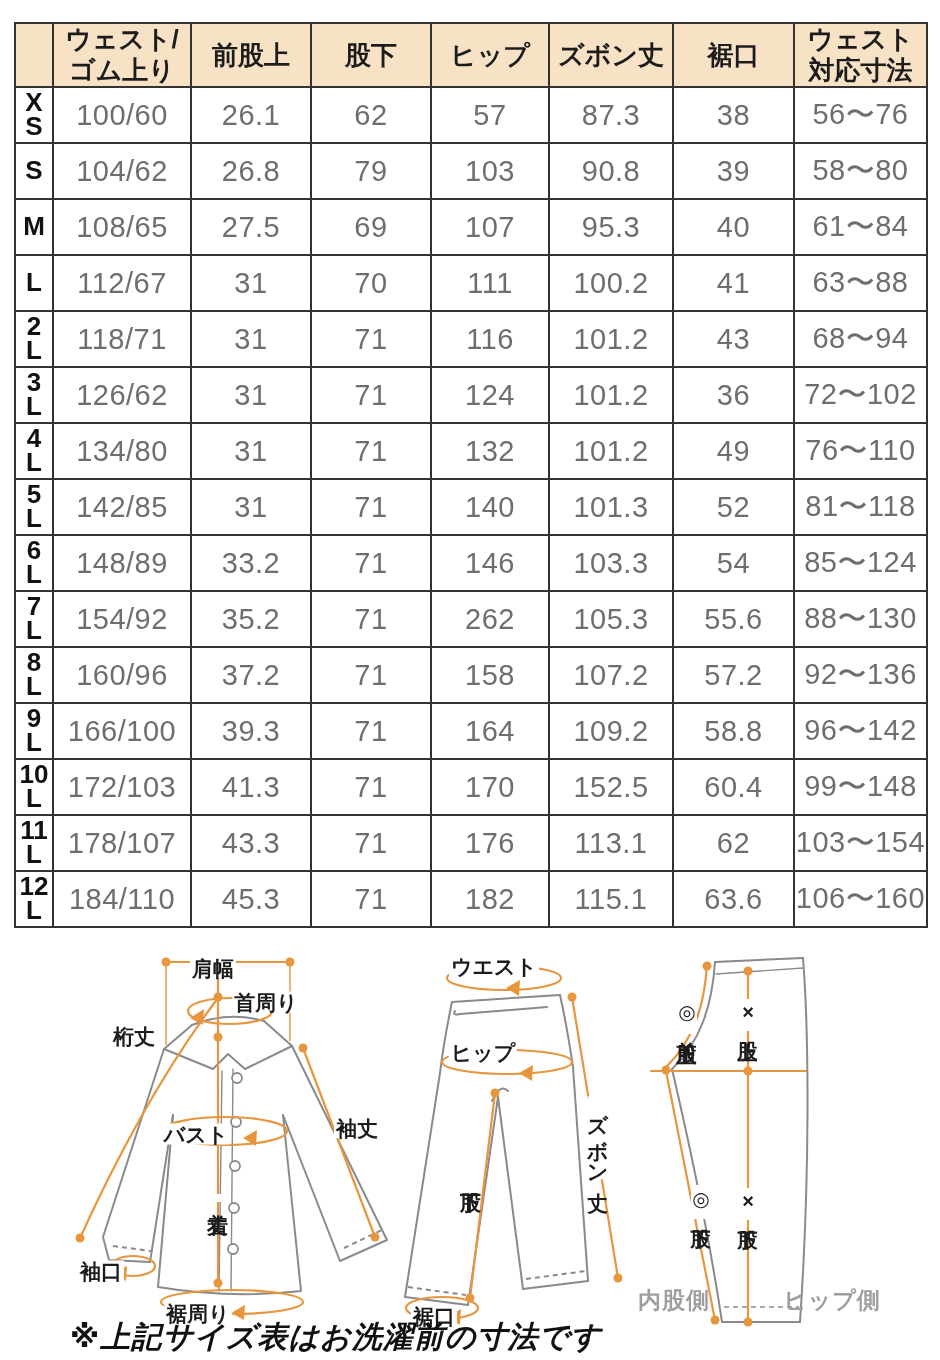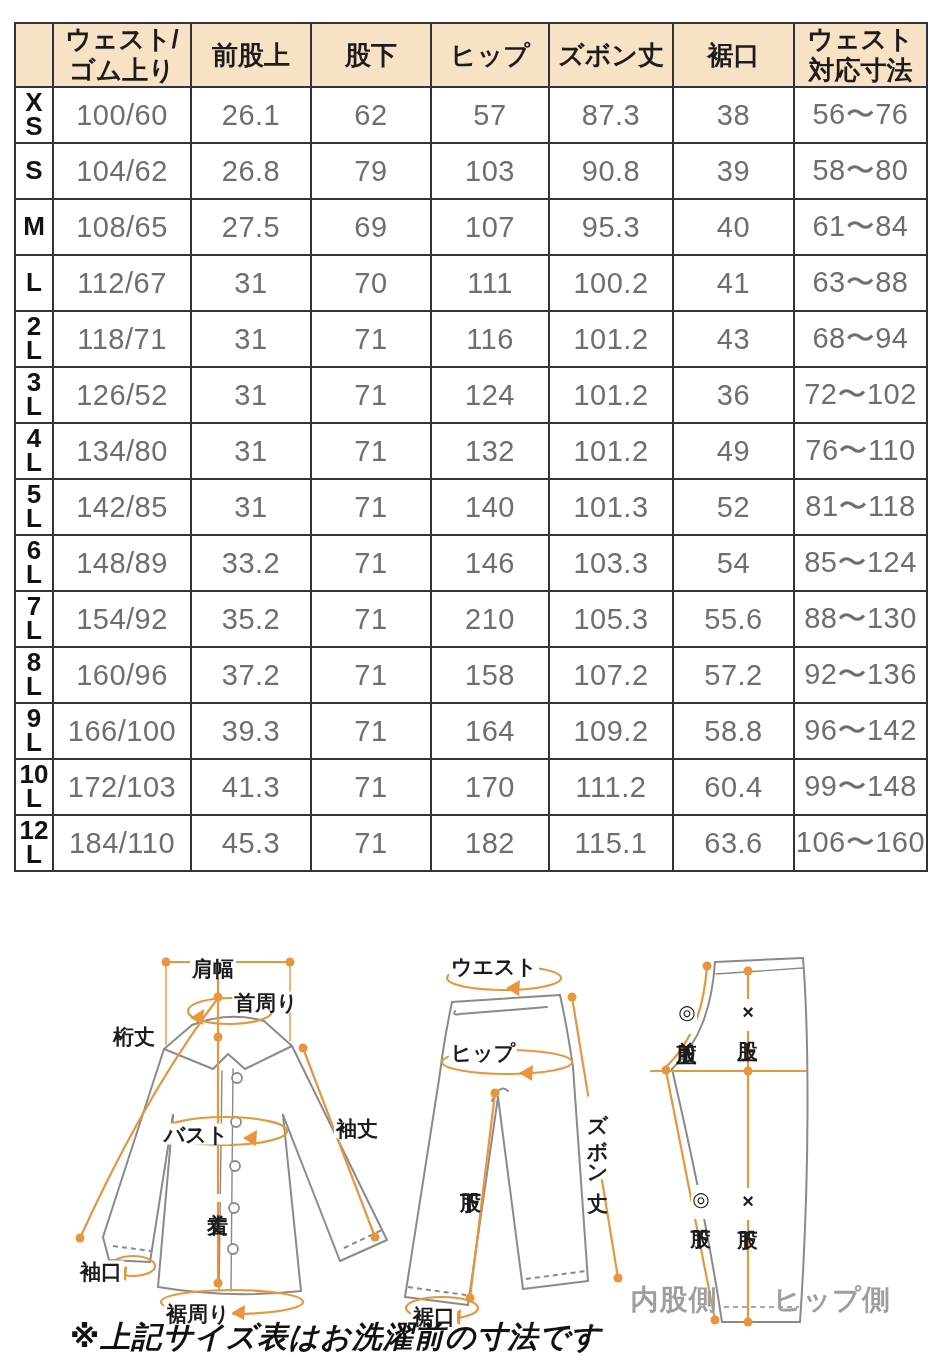--- a/index.html
+++ b/index.html
@@ -55,21 +55,21 @@
   .btn{fill:#fff;stroke:var(--outline);stroke-width:1.8;}
   .dlabel{
     position:absolute;transform:translate(-50%,-50%);
     font-weight:bold;font-size:21px;color:var(--label-color);
     background:#fff;padding:0 2px;white-space:nowrap;line-height:1;text-align:right;
   }
   .dlabel.v{
     writing-mode:vertical-rl;text-orientation:upright;
     letter-spacing:2px;padding:2px 0;
   }
-  .dlabel.gray{color:var(--muted-label);background:transparent;font-size:28px;letter-spacing:1px;}
+  .dlabel.gray{color:var(--muted-label);background:transparent;font-size:23px;letter-spacing:1px;}
   
   .note{
     position:absolute;left:70px;top:1317px;
     font-size:30px;font-weight:bold;color:#111;letter-spacing:1px;font-style:italic;
   }
 </style>
 </head>
 <body>
 
 <div class="canvas">
@@ -148,21 +148,21 @@
           <td>31</td>
           <td>71</td>
           <td>116</td>
           <td>101.2</td>
           <td>43</td>
           <td>68〜94</td>
         </tr>
         <tr>
           <th class="size">3
 L</th>
-          <td>126/52</td>
+          <td>126/62</td>
           <td>31</td>
           <td>71</td>
           <td>124</td>
           <td>101.2</td>
           <td>36</td>
           <td>72〜102</td>
         </tr>
         <tr>
           <th class="size">4
 L</th>
@@ -195,21 +195,21 @@
           <td>103.3</td>
           <td>54</td>
           <td>85〜124</td>
         </tr>
         <tr>
           <th class="size">7
 L</th>
           <td>154/92</td>
           <td>35.2</td>
           <td>71</td>
-          <td>210</td>
+          <td>262</td>
           <td>105.3</td>
           <td>55.6</td>
           <td>88〜130</td>
         </tr>
         <tr>
           <th class="size">8
 L</th>
           <td>160/96</td>
           <td>37.2</td>
           <td>71</td>
@@ -229,23 +229,34 @@
           <td>58.8</td>
           <td>96〜142</td>
         </tr>
         <tr>
           <th class="size">10
 L</th>
           <td>172/103</td>
           <td>41.3</td>
           <td>71</td>
           <td>170</td>
-          <td>111.2</td>
+          <td>152.5</td>
           <td>60.4</td>
           <td>99〜148</td>
+        </tr>
+        <tr>
+          <th class="size">11
+L</th>
+          <td>178/107</td>
+          <td>43.3</td>
+          <td>71</td>
+          <td>176</td>
+          <td>113.1</td>
+          <td>62</td>
+          <td>103〜154</td>
         </tr>
         <tr>
           <th class="size">12
 L</th>
           <td>184/110</td>
           <td>45.3</td>
           <td>71</td>
           <td>182</td>
           <td>115.1</td>
           <td>63.6</td>

